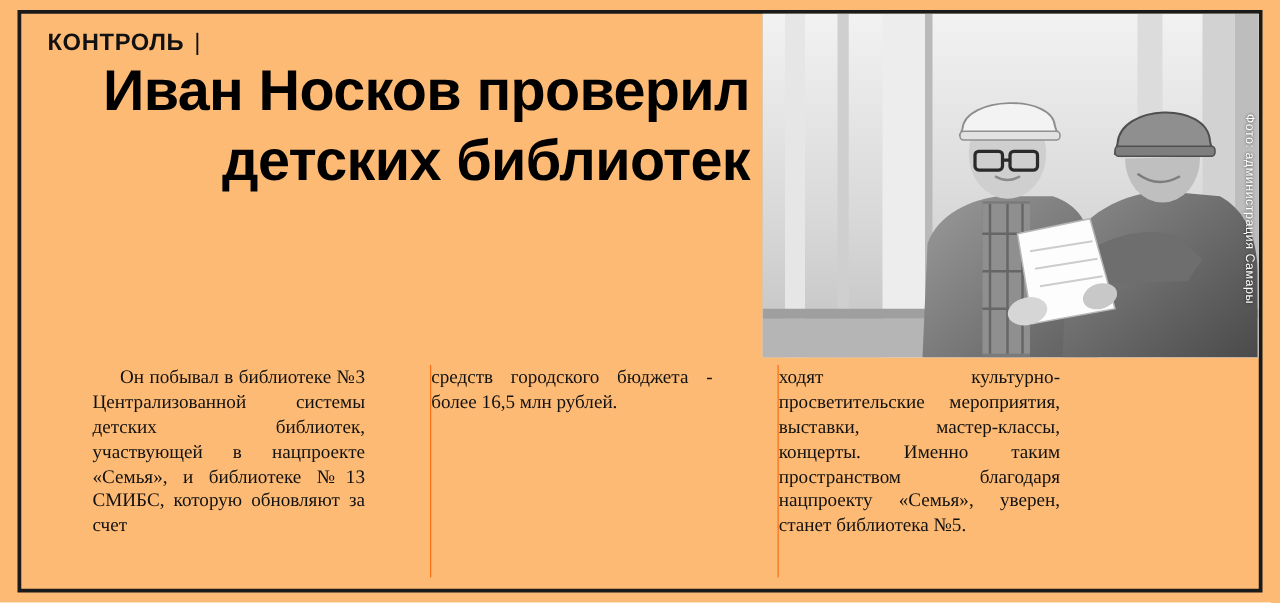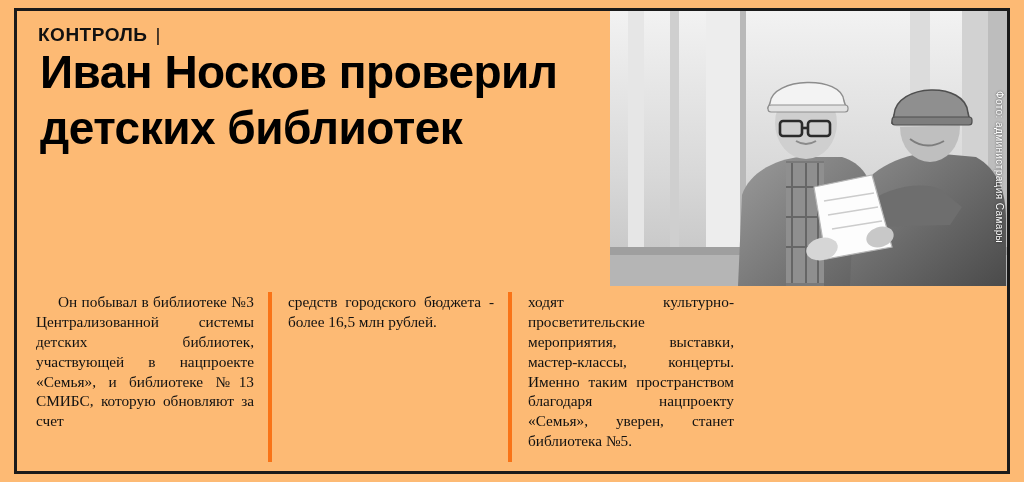--- a/index.html
+++ b/index.html
@@ -46,21 +46,21 @@
     left: 40px;
     top: 44px;
     width: 560px;
     font-family: "Liberation Sans", sans-serif;
     font-weight: bold;
     font-size: 46px;
     line-height: 1.22;
     letter-spacing: -0.5px;
     color: #000;
   }
-  .headline div { white-space: nowrap; }
+  .headline div { white-space: nowrap; text-align: right; }
 
   
   .photo {
     position: absolute;
     left: 610px;
     top: 11px;
     width: 397px;
     height: 275px;
     overflow: hidden;
     background: #c9c9c9;
@@ -94,24 +94,24 @@
   .col {
     width: 232px;
     padding-right: 14px;
     box-sizing: border-box;
     font-family: "Liberation Serif", serif;
     font-size: 15.3px;
     line-height: 1.30;
     text-align: justify;
     color: #111;
     hyphens: manual;
+    margin-left: 38px;
   }
   .col + .col {
-    border-left: 4px solid #f97316;
-    padding-left: 16px;
+    border-left: 1px solid #f97316;
     width: 240px;
   }
   .col p { margin: 0; }
   .col p + p { margin-top: 0; }
   .indent { text-indent: 22px; }
 </style>
 </head>
 <body>
 
 <div class="page">

